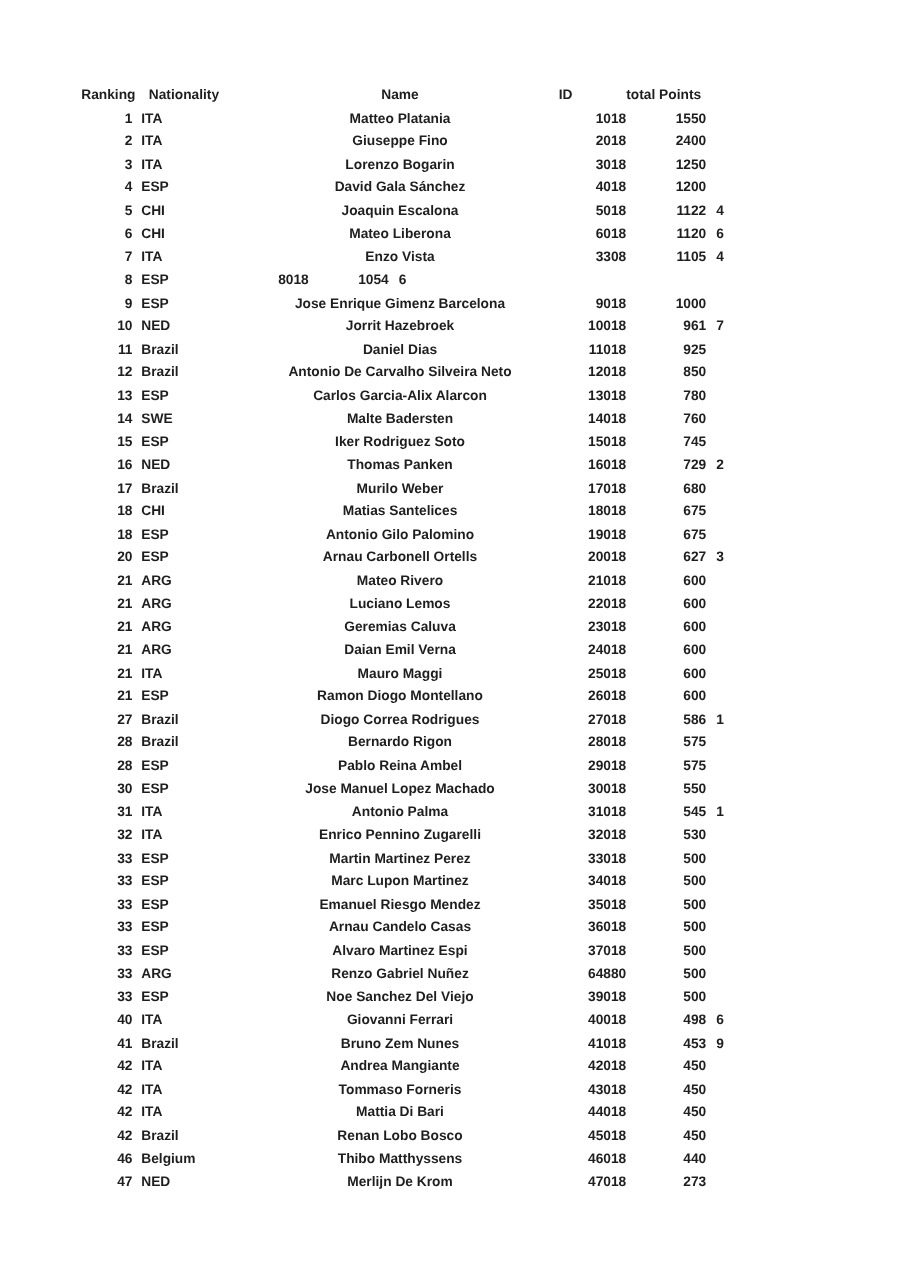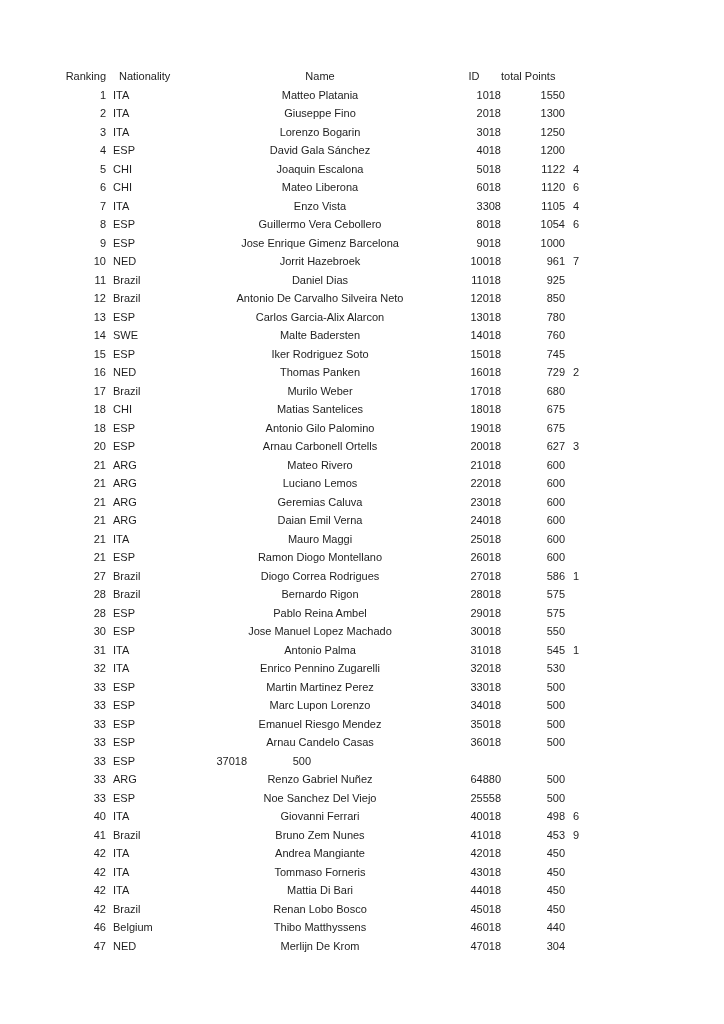--- a/index.html
+++ b/index.html
@@ -19,30 +19,31 @@
     position: absolute;
     left: 65px;
     top: 67px;
   }
   .row {
     display: flex;
     height: 18.5px;
     line-height: 18.5px;
     font-size: 11px;
     white-space: nowrap;
+    font-weight: bold;
   }
   .c { flex: 0 0 auto; box-sizing: border-box; }
   .c.rank  { width: 41px;  text-align: right; }
   .c.nat   { width: 87px;  padding-left: 7px; text-align: left; }
   .c.name  { width: 254px; text-align: center; }
   .c.id    { width: 54px;  text-align: right; }
   .c.pts   { width: 64px;  text-align: right; }
   .c.extra { width: 26px;  padding-left: 8px; text-align: left; }
   .row.header .nat { padding-left: 13px; }
-  .row.header .id  { text-align: center; }
+  .row.header .id  { text-align: left; }
   .row.header .pts { text-align: right; padding-right: 10px; }
 </style>
 </head>
 <body>
 
 <div class="sheet">
   <div class="row header">
     <div class="c rank">Ranking</div>
     <div class="c nat">Nationality</div>
     <div class="c name">Name</div>
@@ -58,21 +59,21 @@
     <div class="c id">1018</div>
     <div class="c pts">1550</div>
     <div class="c extra"></div>
   </div>
 
   <div class="row">
     <div class="c rank">2</div>
     <div class="c nat">ITA</div>
     <div class="c name">Giuseppe Fino</div>
     <div class="c id">2018</div>
-    <div class="c pts">1300</div>
+    <div class="c pts">2400</div>
     <div class="c extra"></div>
   </div>
 
   <div class="row">
     <div class="c rank">3</div>
     <div class="c nat">ITA</div>
     <div class="c name">Lorenzo Bogarin</div>
     <div class="c id">3018</div>
     <div class="c pts">1250</div>
     <div class="c extra"></div>
@@ -110,21 +111,20 @@
     <div class="c nat">ITA</div>
     <div class="c name">Enzo Vista</div>
     <div class="c id">3308</div>
     <div class="c pts">1105</div>
     <div class="c extra">4</div>
   </div>
 
   <div class="row">
     <div class="c rank">8</div>
     <div class="c nat">ESP</div>
-    <div class="c name">Guillermo Vera Cebollero</div>
     <div class="c id">8018</div>
     <div class="c pts">1054</div>
     <div class="c extra">6</div>
   </div>
 
   <div class="row">
     <div class="c rank">9</div>
     <div class="c nat">ESP</div>
     <div class="c name">Jose Enrique Gimenz Barcelona</div>
     <div class="c id">9018</div>
@@ -344,21 +344,21 @@
     <div class="c nat">ESP</div>
     <div class="c name">Martin Martinez Perez</div>
     <div class="c id">33018</div>
     <div class="c pts">500</div>
     <div class="c extra"></div>
   </div>
 
   <div class="row">
     <div class="c rank">33</div>
     <div class="c nat">ESP</div>
-    <div class="c name">Marc Lupon Lorenzo</div>
+    <div class="c name">Marc Lupon Martinez</div>
     <div class="c id">34018</div>
     <div class="c pts">500</div>
     <div class="c extra"></div>
   </div>
 
   <div class="row">
     <div class="c rank">33</div>
     <div class="c nat">ESP</div>
     <div class="c name">Emanuel Riesgo Mendez</div>
     <div class="c id">35018</div>
@@ -371,39 +371,40 @@
     <div class="c nat">ESP</div>
     <div class="c name">Arnau Candelo Casas</div>
     <div class="c id">36018</div>
     <div class="c pts">500</div>
     <div class="c extra"></div>
   </div>
 
   <div class="row">
     <div class="c rank">33</div>
     <div class="c nat">ESP</div>
+    <div class="c name">Alvaro Martinez Espi</div>
     <div class="c id">37018</div>
     <div class="c pts">500</div>
     <div class="c extra"></div>
   </div>
 
   <div class="row">
     <div class="c rank">33</div>
     <div class="c nat">ARG</div>
     <div class="c name">Renzo Gabriel Nuñez</div>
     <div class="c id">64880</div>
     <div class="c pts">500</div>
     <div class="c extra"></div>
   </div>
 
   <div class="row">
     <div class="c rank">33</div>
     <div class="c nat">ESP</div>
     <div class="c name">Noe Sanchez Del Viejo</div>
-    <div class="c id">25558</div>
+    <div class="c id">39018</div>
     <div class="c pts">500</div>
     <div class="c extra"></div>
   </div>
 
   <div class="row">
     <div class="c rank">40</div>
     <div class="c nat">ITA</div>
     <div class="c name">Giovanni Ferrari</div>
     <div class="c id">40018</div>
     <div class="c pts">498</div>
@@ -462,17 +463,17 @@
     <div class="c id">46018</div>
     <div class="c pts">440</div>
     <div class="c extra"></div>
   </div>
 
   <div class="row">
     <div class="c rank">47</div>
     <div class="c nat">NED</div>
     <div class="c name">Merlijn De Krom</div>
     <div class="c id">47018</div>
-    <div class="c pts">304</div>
+    <div class="c pts">273</div>
     <div class="c extra"></div>
   </div>
 </div>
 </div>
 
 </body></html>

